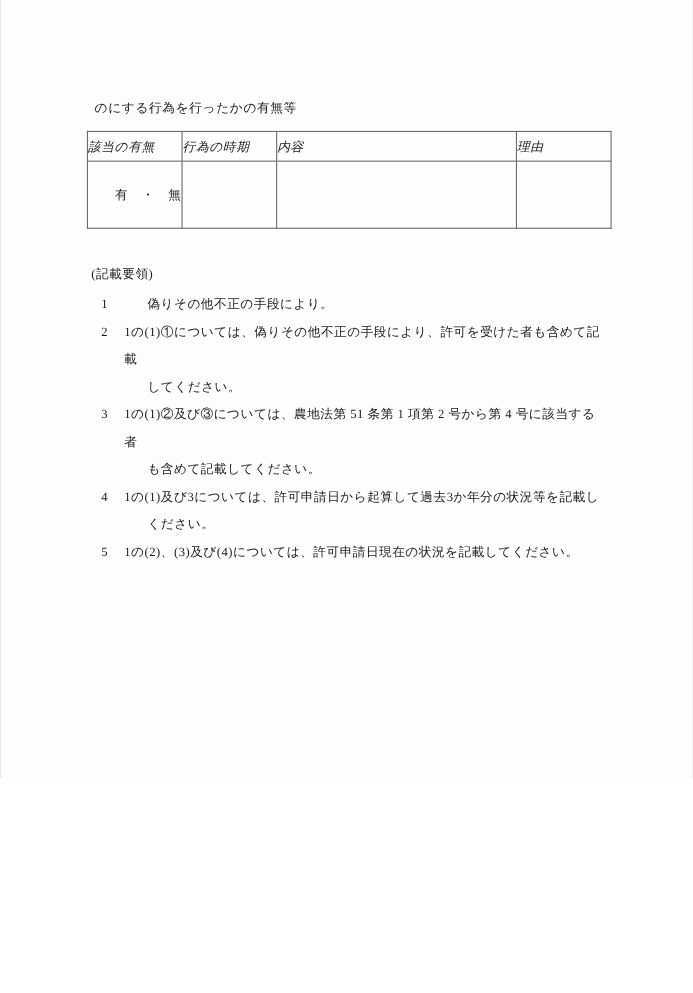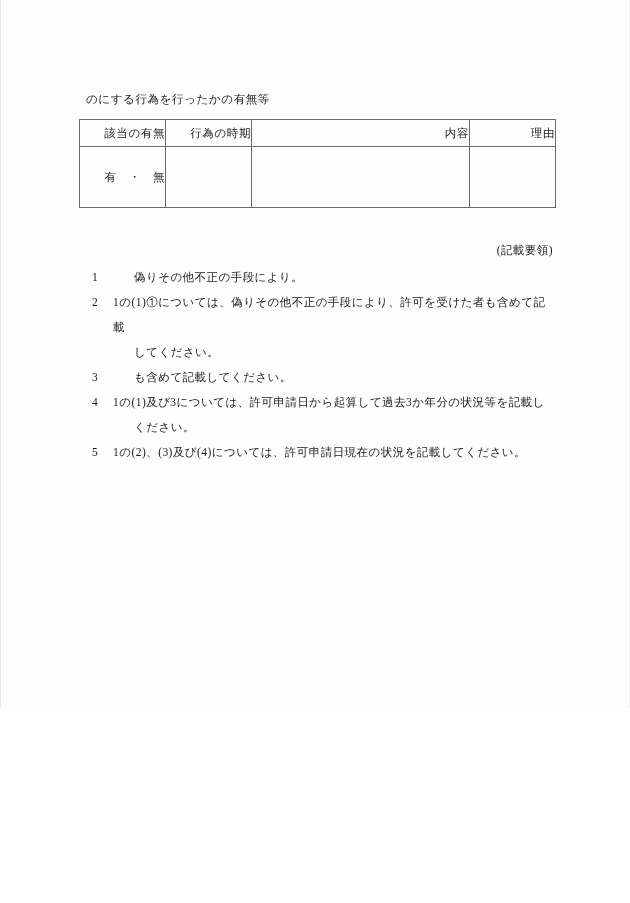--- a/index.html
+++ b/index.html
@@ -46,21 +46,22 @@
   .form-table td {
     border: 1px solid #6b6b6b;
     padding: 0;
     font-weight: normal;
     font-size: 11.5px;
     letter-spacing: 0.6px;
     vertical-align: middle;
   }
   .form-table th {
     height: 26px;
-    text-align: right;
+    text-align: left;
+    font-style: italic;
   }
   .form-table td {
     height: 60px;
     text-align: right;
   }
   .col-status  { width: 86px; }
   .col-period  { width: 86px; }
   .col-content { width: 218px; }
   .col-reason  { width: 86px; }
 
@@ -75,21 +76,20 @@
     position: absolute;
     left: 82px;
     top: 238px;
     width: 470px;
     font-size: 11.5px;
     line-height: 25px;
     letter-spacing: 0.45px;
   }
   .notes-title {
     margin: 0 0 2px 0;
-    text-align: right;
   }
   .note-item {
     display: flex;
     align-items: flex-start;
   }
   .note-num {
     flex: 0 0 auto;
     width: 30px;
     padding-left: 9px;
     box-sizing: border-box;
@@ -151,20 +151,21 @@
       <span class="note-num">2</span>
       <div class="note-body">
         <p>1の(1)①については、偽りその他不正の手段により、許可を受けた者も含めて記載</p>
         <p class="note-cont">してください。</p>
       </div>
     </div>
 
     <div class="note-item">
       <span class="note-num">3</span>
       <div class="note-body">
+        <p>1の(1)②及び③については、農地法第 51 条第 1 項第 2 号から第 4 号に該当する者</p>
         <p class="note-cont">も含めて記載してください。</p>
       </div>
     </div>
 
     <div class="note-item">
       <span class="note-num">4</span>
       <div class="note-body">
         <p>1の(1)及び3については、許可申請日から起算して過去3か年分の状況等を記載し</p>
         <p class="note-cont">ください。</p>
       </div>

